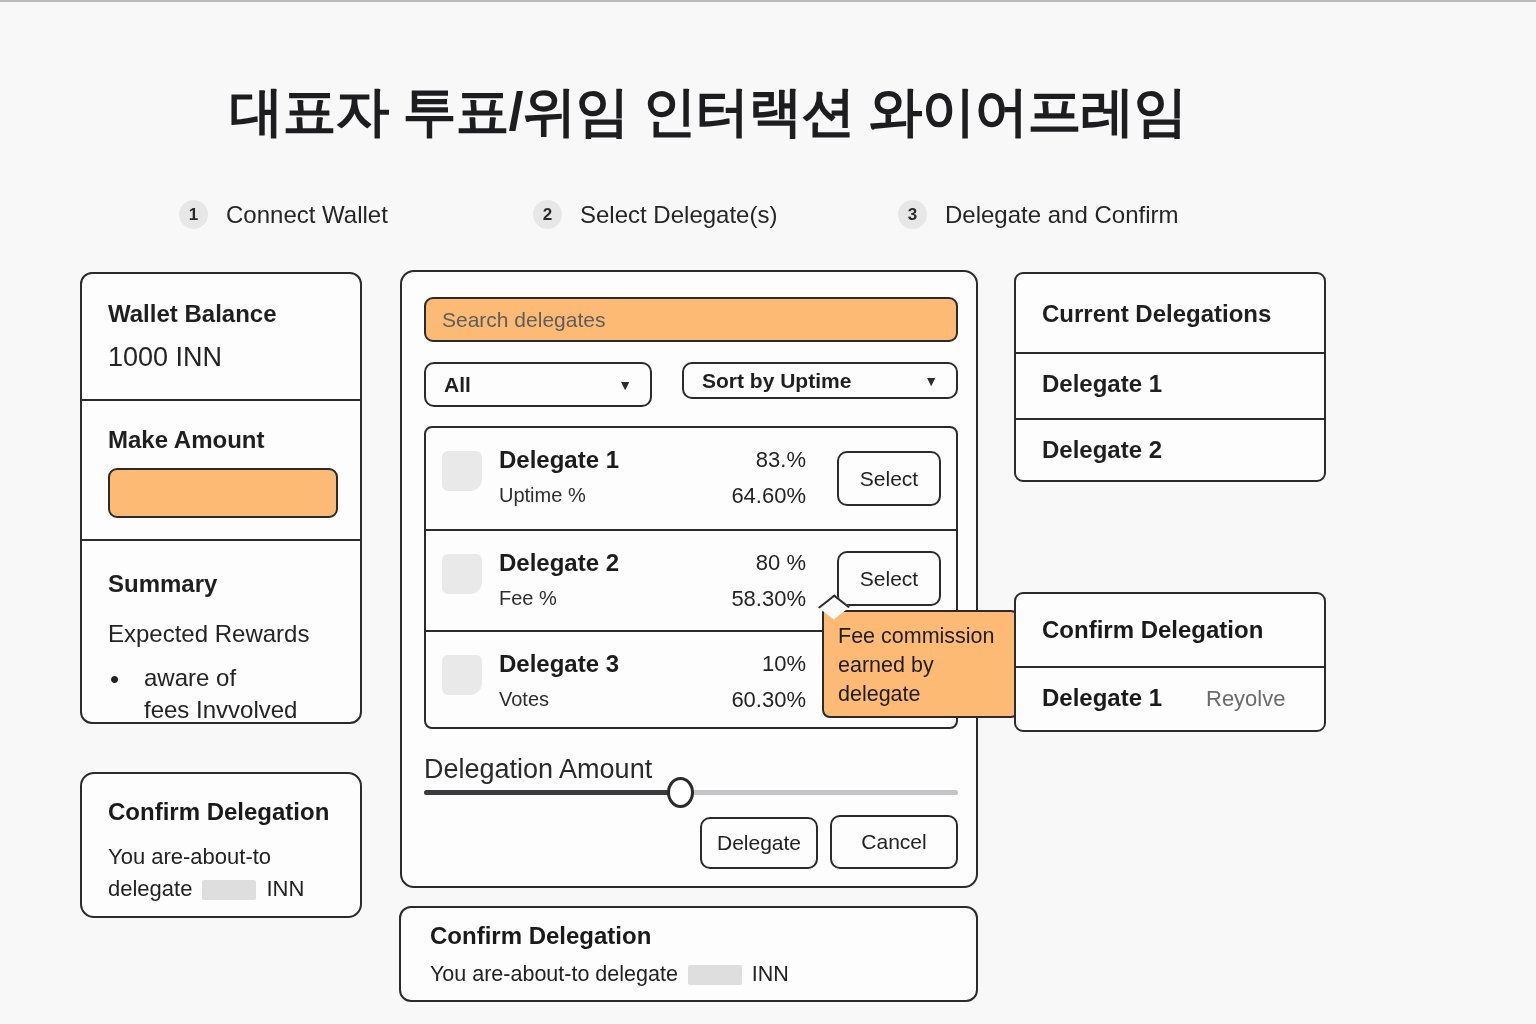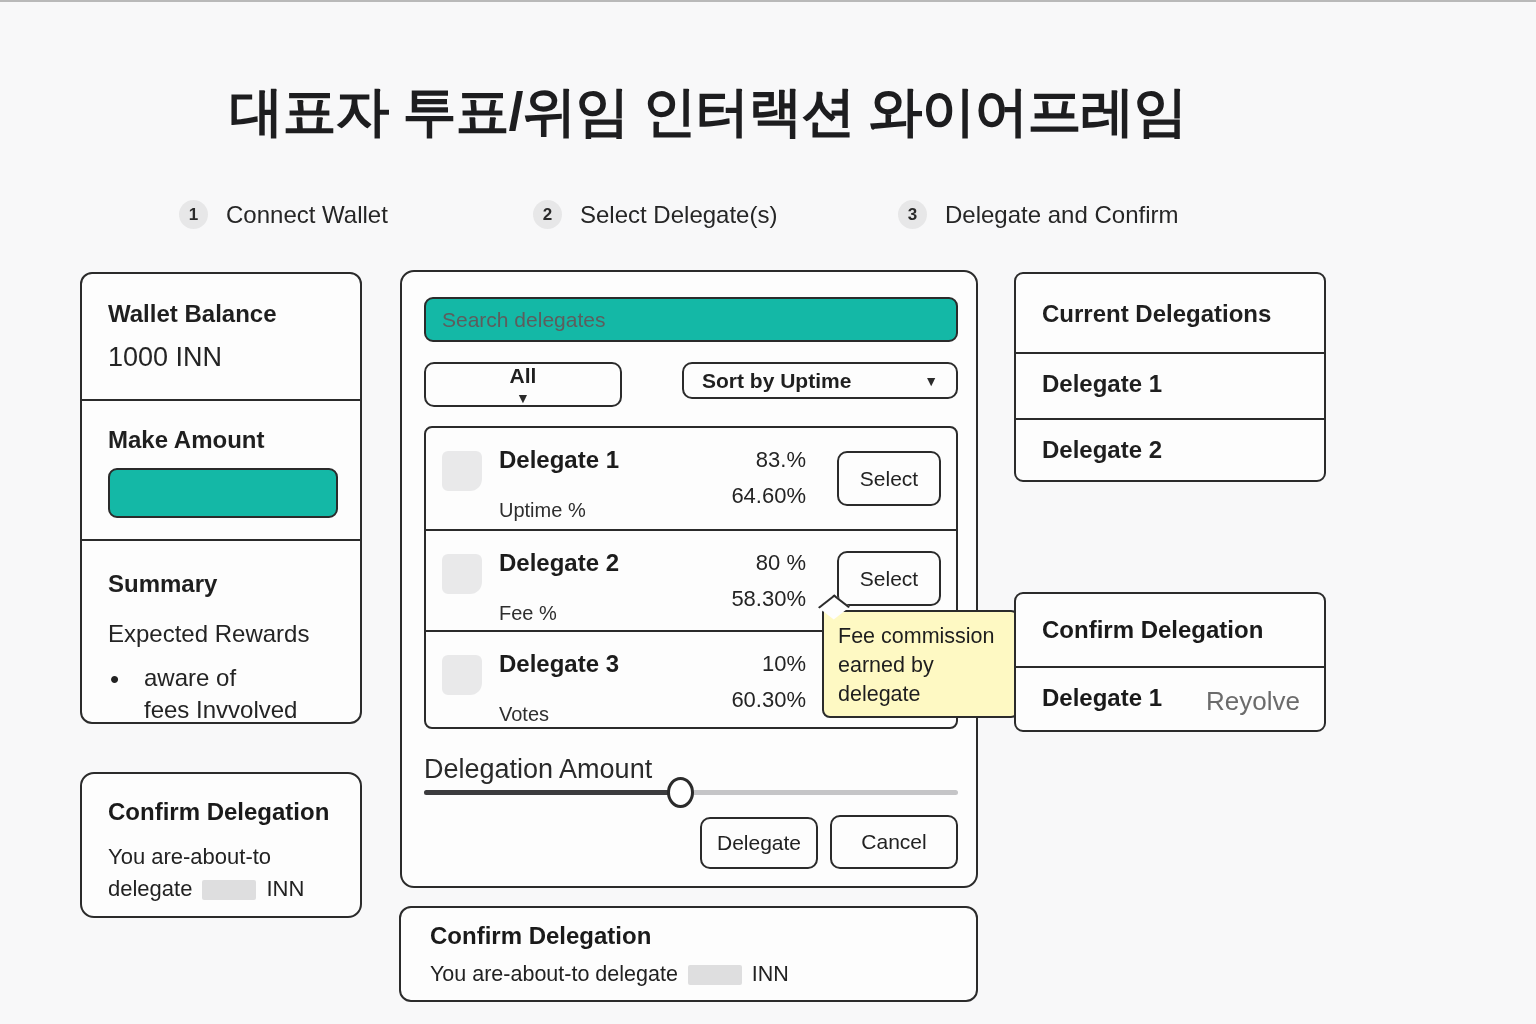--- a/index.html
+++ b/index.html
@@ -18,62 +18,62 @@
   .step-label { font-size:24px; font-weight:500; color:#262626; }
 
   .card { position:absolute; background:#fdfdfd; border:2px solid #2b2b2b; border-radius:12px; }
   .hdiv { position:absolute; left:0; width:100%; height:2px; background:#2b2b2b; }
 
   .t-md  { font-size:24px; font-weight:600; color:#1f1f1f; }
   .t-reg { font-size:24px; font-weight:400; color:#242424; }
   .t-bold{ font-size:24px; font-weight:700; color:#1a1a1a; }
   .abs { position:absolute; }
 
-  .wire-input { position:absolute; background:#14b8a6; border:2px solid #2b2b2b; border-radius:9px;
+  .wire-input { position:absolute; background:#fdba74; border:2px solid #2b2b2b; border-radius:9px;
                 font-family:inherit; font-size:21px; color:#222; padding:0 16px; outline:none; }
   .wire-input::placeholder { color:#5d5d5d; opacity:1; }
 
   .dropdown { position:absolute; border:2px solid #2b2b2b; border-radius:10px; background:#fdfdfd;
               display:flex; align-items:center; justify-content:space-between; padding:0 18px; }
   .dd-label { font-size:21px; font-weight:600; color:#1f1f1f; }
   .dd-arrow { font-size:14px; color:#2b2b2b; line-height:1; }
 
   .list { position:absolute; left:22px; top:154px; width:534px; height:303px;
           border:2px solid #2b2b2b; border-radius:8px; background:#fdfdfd; }
   .row { position:absolute; left:0; width:100%; height:101px; }
   .avatar { position:absolute; left:16px; top:23px; width:40px; height:40px;
             background:#e9e9ea; border-radius:6px 6px 12px 6px; }
   .row-name   { position:absolute; left:73px; top:18px; font-size:24px; font-weight:600; color:#1c1c1c; }
-  .row-metric { position:absolute; left:73px; top:56px; font-size:20px; color:#2e2e2e;margin-top:15px; }
+  .row-metric { position:absolute; left:73px; top:56px; font-size:20px; color:#2e2e2e; }
   .row-vals { position:absolute; left:262px; top:0; width:118px; height:100%; text-align:right; }
   .val-top    { position:absolute; right:0; top:19px; font-size:22px; color:#242424; }
   .val-bottom { position:absolute; right:0; top:55px; font-size:22px; color:#242424; }
   .btn { position:absolute; background:#fdfdfd; border:2px solid #2b2b2b; border-radius:10px;
          display:flex; align-items:center; justify-content:center;
          font-family:inherit; font-size:21px; color:#222; cursor:pointer; }
 
   .slider-track { position:absolute; left:22px; top:518px; width:534px; height:5px;
                   background:#c5c5c7; border-radius:3px; }
   .slider-fill  { position:absolute; left:0; top:0; height:5px; background:#3c3c3e; border-radius:3px; }
   .slider-thumb { position:absolute; top:-13px; width:27px; height:31px; background:#fff;
                   border:3px solid #2b2b2b; border-radius:50%; }
 
   .tooltip { position:absolute; left:822px; top:610px; width:197px; height:108px; z-index:5;
-             background:#fef9c3; border:2px solid #2b2b2b; border-radius:2px 8px 8px 8px;
+             background:#fdba74; border:2px solid #2b2b2b; border-radius:2px 8px 8px 8px;
              padding:10px 14px; font-size:21.5px; line-height:1.36; color:#1e1e1e; }
   .tooltip-pointer { position:absolute; left:824px; top:597px; width:20px; height:20px; z-index:6;
                      background:#fefefe; border-left:2px solid #2b2b2b; border-top:2px solid #2b2b2b;
                      transform:rotate(38deg) skewX(-14deg); }
 
   .ph-box { display:inline-block; width:54px; height:20px; background:#dededf;
             border-radius:2px; vertical-align:middle; margin:0 10px; }
 
   .center-panel { left:400px; top:270px; width:578px; height:618px; border-radius:14px; z-index:1; }
   .right-card-2 { z-index:7; }
-  .muted { color:#6b6b6b; font-weight:400; font-size:26px; }
+  .muted { color:#6b6b6b; font-weight:400; font-size:22px; }
 </style>
 </head>
 <body>
 
 <div class="page">
   <div class="top-edge"></div>
 
   <h1 class="title">대표자 투표/위임 인터랙션 와이어프레임</h1>
 
   <div class="step" style="left:179px; top:200px;">
@@ -107,21 +107,21 @@
     <div class="abs t-bold" style="left:26px; top:24px;">Confirm Delegation</div>
     <div class="abs" style="left:26px; top:70px; font-size:22px;">You are-about-to</div>
     <div class="abs" style="left:26px; top:102px; font-size:22px; white-space:nowrap;">
       <span>delegate</span><span class="ph-box"></span><span>INN</span>
     </div>
   </div>
 
   <div class="card center-panel">
     <input class="wire-input" style="left: 22px; top: 25px; width: 534px; height: 45px;" placeholder="Search delegates">
 
-    <div class="dropdown" style="left:22px; top:90px; width:198px; height:45px;flex-direction:column;">
+    <div class="dropdown" style="left:22px; top:90px; width:228px; height:45px;">
       <span class="dd-label">All</span>
       <span class="dd-arrow">▼</span>
     </div>
     <div class="dropdown" style="left:280px; top:90px; width:276px; height:37px;">
       <span class="dd-label">Sort by Uptime</span>
       <span class="dd-arrow">▼</span>
     </div>
 
     <div class="list">
       <div class="row" style="top:0;">

